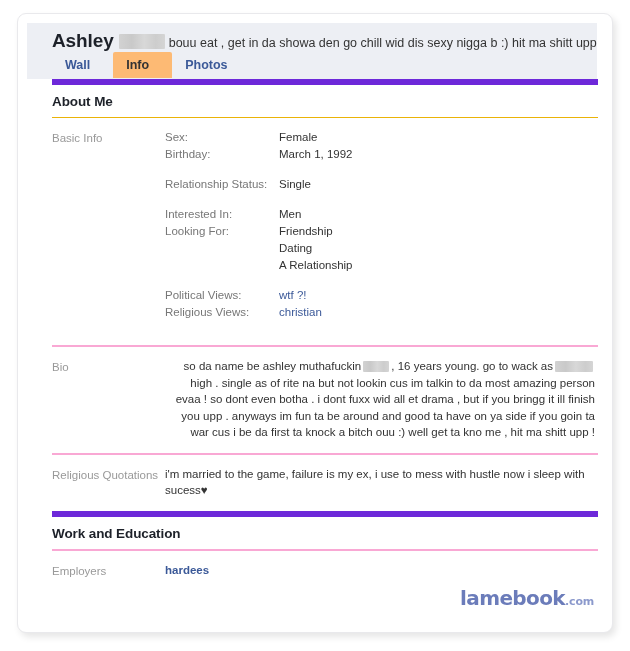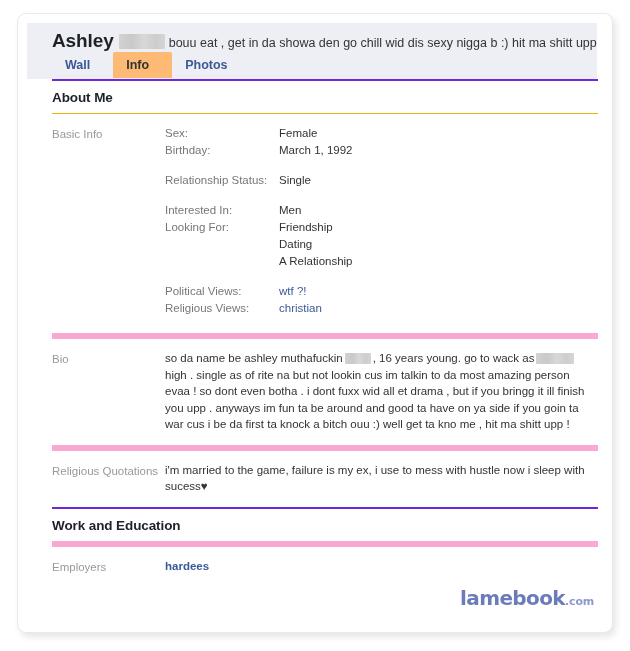--- a/index.html
+++ b/index.html
@@ -113,28 +113,28 @@
   }
   .inner {
     margin: 0 34px 0 34px;
     width: 546px;
   }
 
   .section-head {
     font-size: 13.5px;
     font-weight: bold;
     color: #1d2129;
-    border-top: 2px solid #6d28d9;
+    border-top: 6px solid #6d28d9;
     padding: 9px 0 8px 0;
     letter-spacing: -0.1px;
   }
 
   .row {
     display: flex;
-    border-top: 6px solid #f9a8d4;
+    border-top: 2px solid #f9a8d4;
     padding: 11px 0 12px 0;
     align-items: flex-start;
   }
   .row.first { border-top: 1px solid #eab308; }
 
   .row-label {
     width: 113px;
     flex: 0 0 113px;
     font-size: 11.5px;
     color: #999999;
@@ -159,29 +159,29 @@
     flex: 0 0 114px;
     font-size: 11.5px;
     color: #777777;
   }
   .pair-val {
     font-size: 11.5px;
     color: #333333;
   }
   .pair-val.link { color: #3b5998; }
   .pair-group { margin-bottom: 13px; }
-  .pair-group:last-child { margin-bottom: 4px; }
+  .pair-group:last-child { margin-bottom: 12px; }
   .sub-val {
     margin-left: 114px;
     font-size: 11.5px;
     color: #333333;
     line-height: 17px;
   }
 
-  .bio-text { max-width: 430px; }
+  .bio-text { max-width: 430px; text-align: right; }
   .redaction.inline-redaction {
     width: 26px;
     height: 11px;
     margin: 0 2px;
     position: relative;
     top: 0px;
   }
   .redaction.inline-redaction.wide {
     width: 38px;
   }

